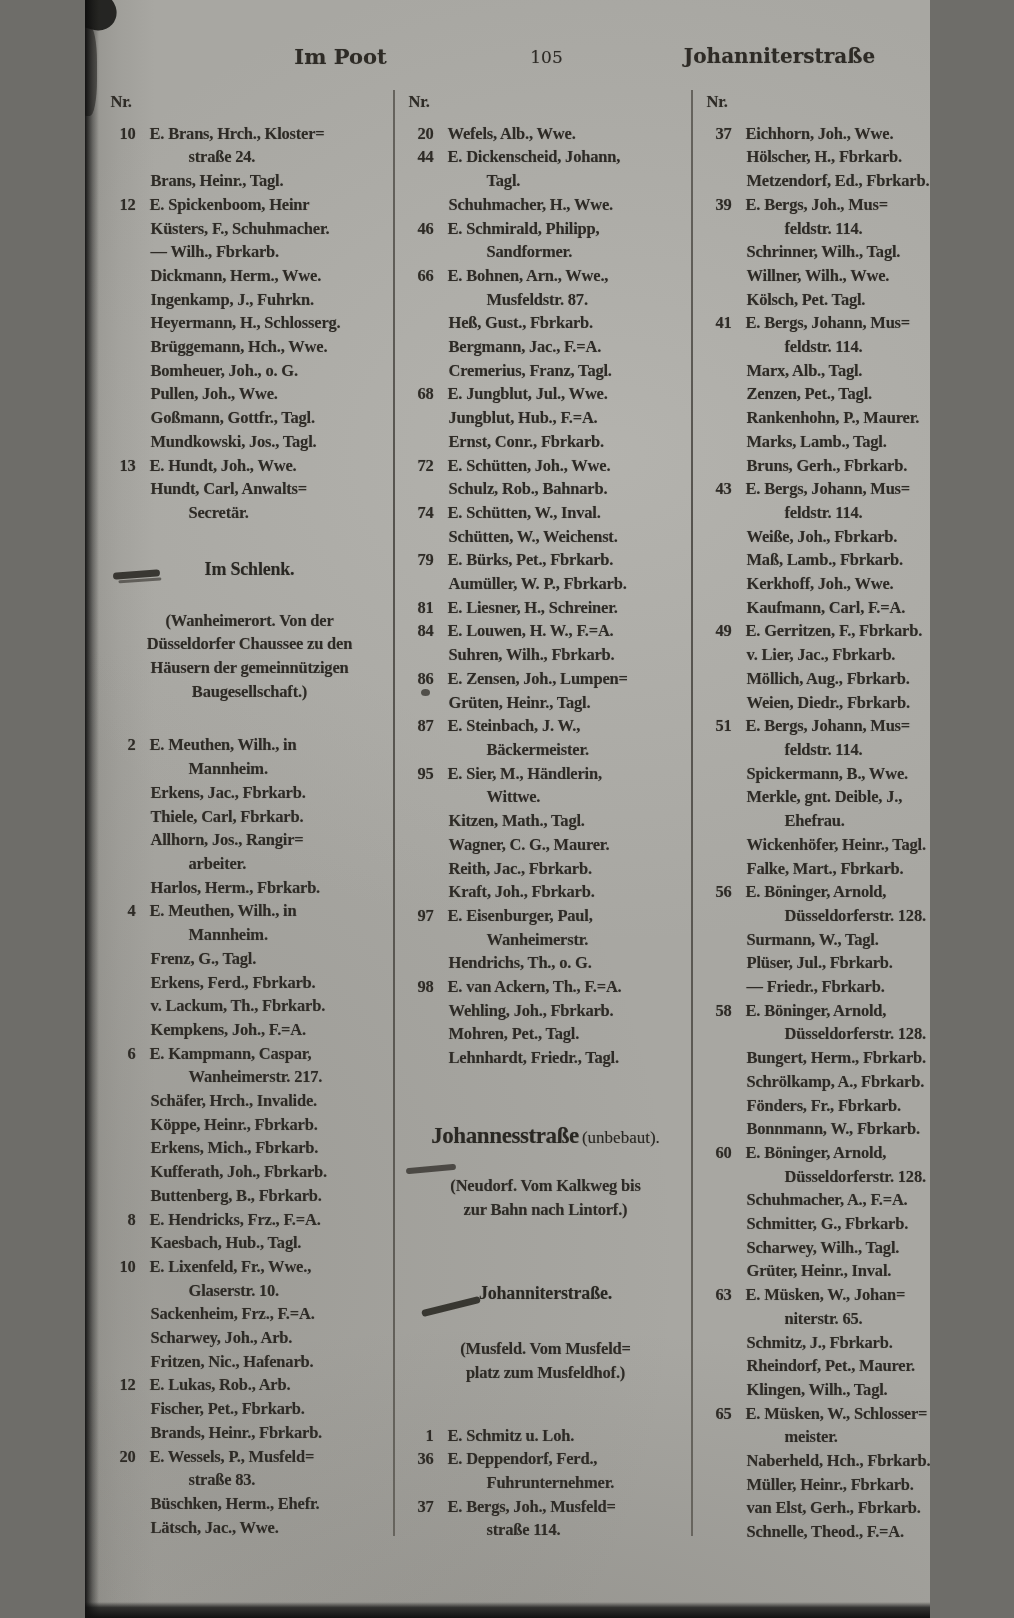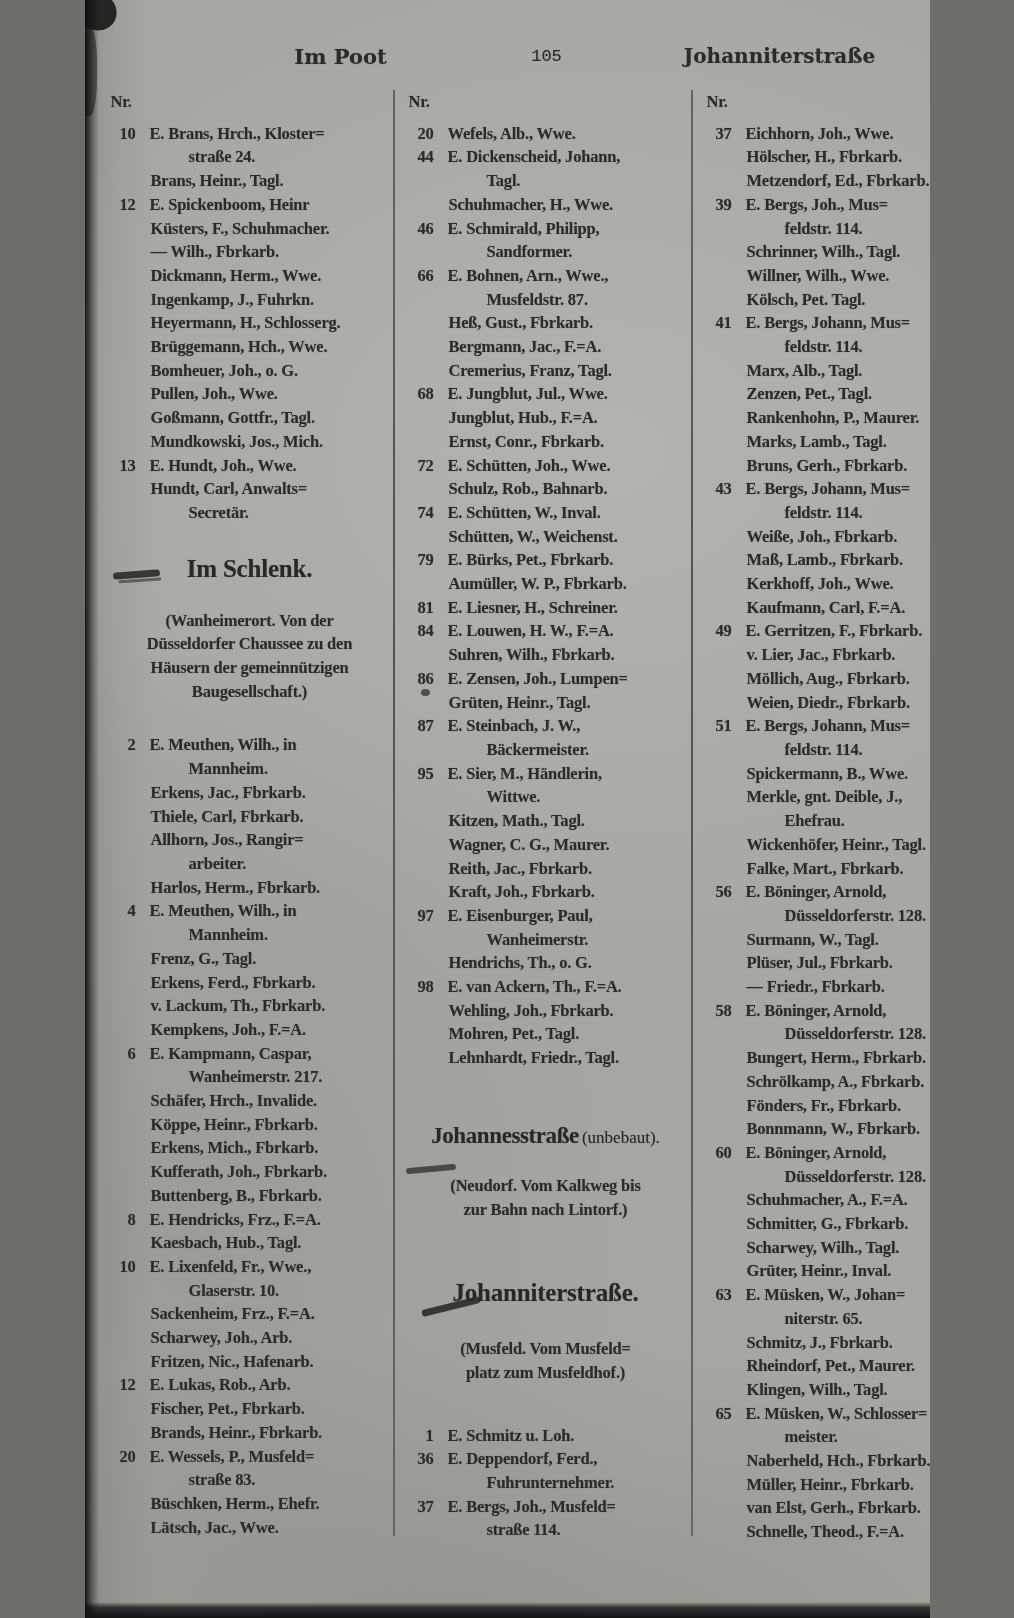--- a/index.html
+++ b/index.html
@@ -15,42 +15,42 @@
       radial-gradient(700px 900px at 12% 78%, rgba(118,116,110,.22), rgba(118,116,110,0) 70%),
       radial-gradient(1300px 520px at 50% 102%, rgba(104,102,96,.28), rgba(104,102,96,0) 62%),
       linear-gradient(90deg, rgba(70,68,63,.20) 0px, rgba(70,68,63,.08) 34px, rgba(70,68,63,0) 70px),
       #a8a7a2;
   }
   .txt{ text-shadow:0 0 1px rgba(46,43,38,.35); }
 
   
   .hdr{ position:absolute; top:44px; transform:translateX(-50%); white-space:nowrap; }
   .hdr-left{ left:256px; font-size:21px; font-weight:bold; }
-  .hdr-center{ left:462px; font-size:17px; font-weight:normal; top:47px;font-family:Liberation Mono, monospace;}
+  .hdr-center{ left:462px; font-size:17px; font-weight:normal; top:47px;}
   .hdr-right{ left:695px; font-size:20px; font-weight:bold; }
 
   
   .rule{ position:absolute; top:90px; height:1446px; width:2px;
          background:linear-gradient(#55524c, #3f3c37 30%, #4a4741 70%, #5a5750); opacity:.8; }
   .rule1{ left:308px; }
   .rule2{ left:606px; }
 
   
   .col{ position:absolute; top:90px; font-size:16.5px; letter-spacing:-0.2px;font-family:Liberation Serif, serif; }
   .c1{ left:22px;  width:286px; }
   .c2{ left:320px; width:282px; }
   .c3{ left:618px; width:290px; }
 
   .ln{ line-height:23.7px; white-space:nowrap; font-weight:bold; }
   .nr{ line-height:23.7px; font-weight:bold; padding-left:4px; margin-bottom:8px; }
   .num{ display:inline-block; width:29px; margin-right:14px; text-align:right; }
   .res{ padding-left:44px; }
   .cont{ padding-left:82px; }
 
-  .head{ text-align:center; font-weight:bold; font-size:25px; line-height:32px; color:#2a2823; white-space:nowrap;}
+  .head{ text-align:center; font-weight:bold; font-size:18px; line-height:32px; color:#2a2823; white-space:nowrap;}
   .head-im-schlenk{ margin:28px 0 24px; }
   .head-johannesstrasse{ margin:50px 0 20px; font-size:23px; letter-spacing:-0.4px; }
   .head-johannesstrasse .hn{ font-size:17px; font-weight:normal; letter-spacing:0; margin-left:3px; }
   .head-johanniterstrasse{ margin:56px 0 28px; }
 
   .note{ text-align:center; font-weight:bold; }
   .noteln{ line-height:23.7px; white-space:nowrap; }
   .note-wanheimerort{ margin-bottom:30px; }
   .note-neudorf{ margin-bottom:0; }
   .note-musfeld{ margin-bottom:39px; }
@@ -93,21 +93,21 @@
       <div class="ln first"><span class="num">12</span><span class="etext">E. Spickenboom, Heinr</span></div>
       <div class="ln res">Küsters, F., Schuhmacher.</div>
       <div class="ln res">— Wilh., Fbrkarb.</div>
       <div class="ln res">Dickmann, Herm., Wwe.</div>
       <div class="ln res">Ingenkamp, J., Fuhrkn.</div>
       <div class="ln res">Heyermann, H., Schlosserg.</div>
       <div class="ln res">Brüggemann, Hch., Wwe.</div>
       <div class="ln res">Bomheuer, Joh., o. G.</div>
       <div class="ln res">Pullen, Joh., Wwe.</div>
       <div class="ln res">Goßmann, Gottfr., Tagl.</div>
-      <div class="ln res">Mundkowski, Jos., Mich.</div>
+      <div class="ln res">Mundkowski, Jos., Tagl.</div>
       <div class="ln first"><span class="num">13</span><span class="etext">E. Hundt, Joh., Wwe.</span></div>
       <div class="ln res">Hundt, Carl, Anwalts=</div>
       <div class="ln cont">Secretär.</div>
       <div class="head head-im-schlenk">Im Schlenk.</div>
       <div class="note note-wanheimerort">
         <div class="noteln">(Wanheimerort. Von der</div>
         <div class="noteln">Düsseldorfer Chaussee zu den</div>
         <div class="noteln">Häusern der gemeinnützigen</div>
         <div class="noteln">Baugesellschaft.)</div>
       </div>

